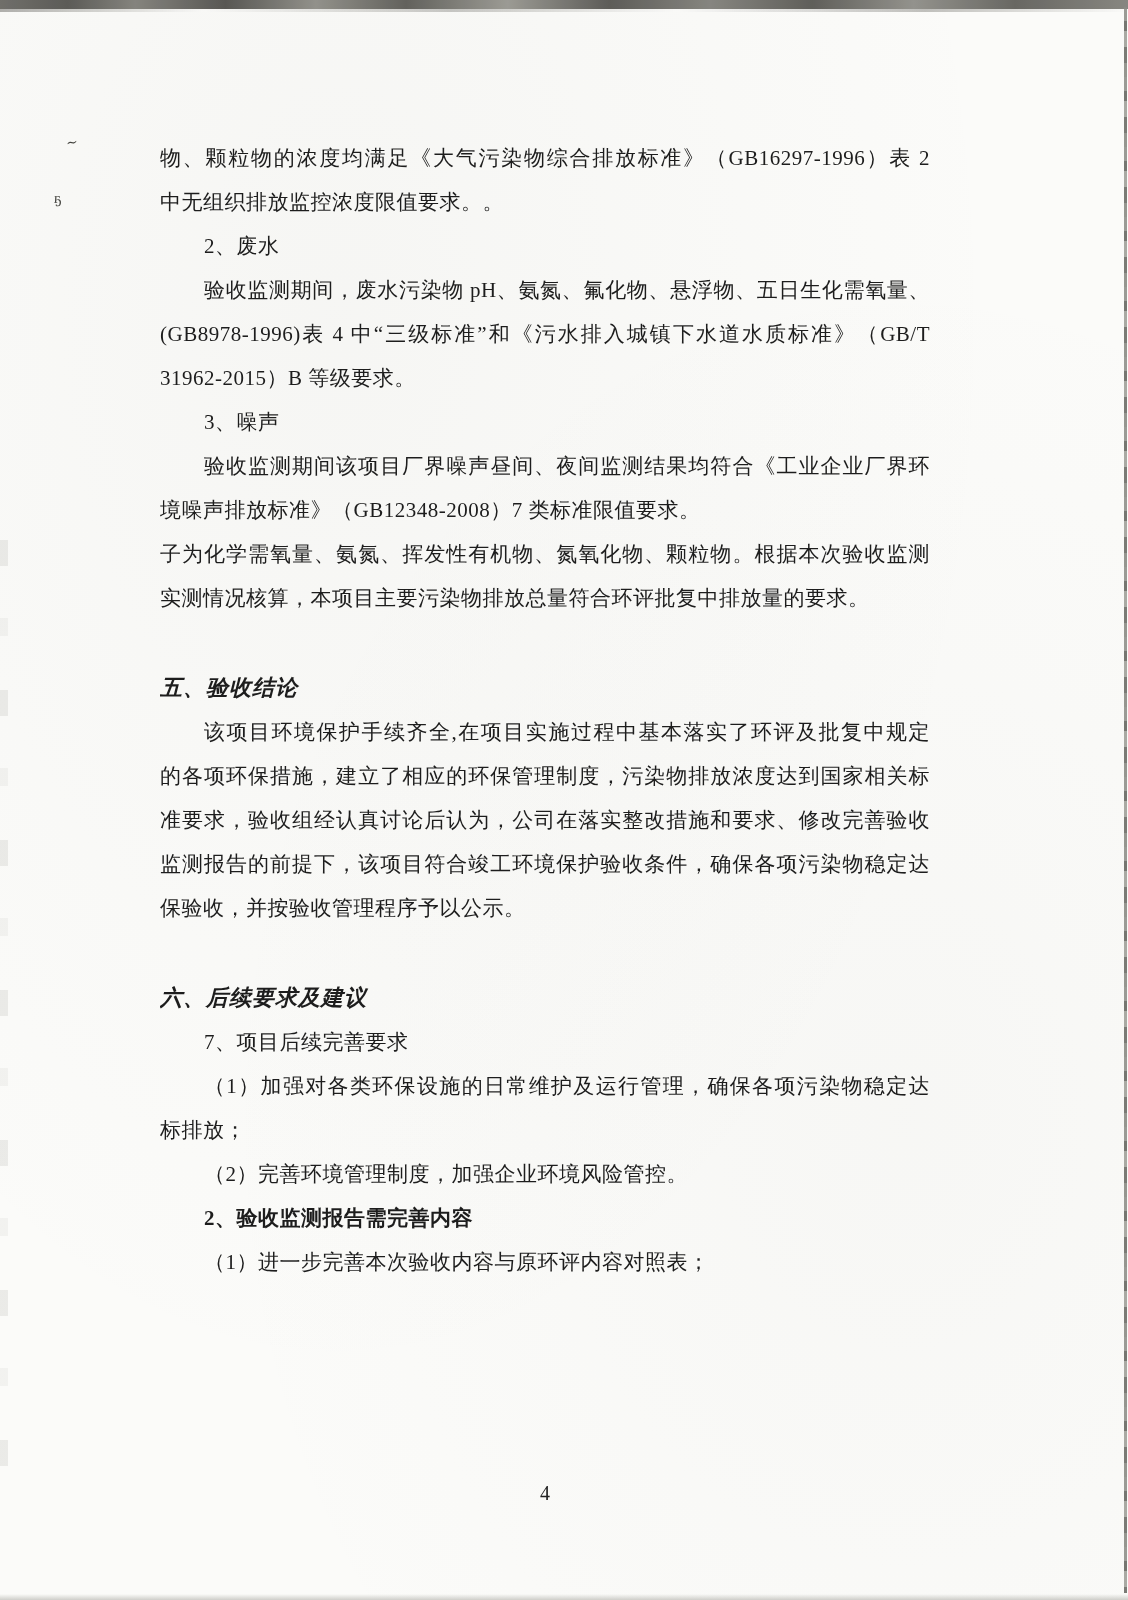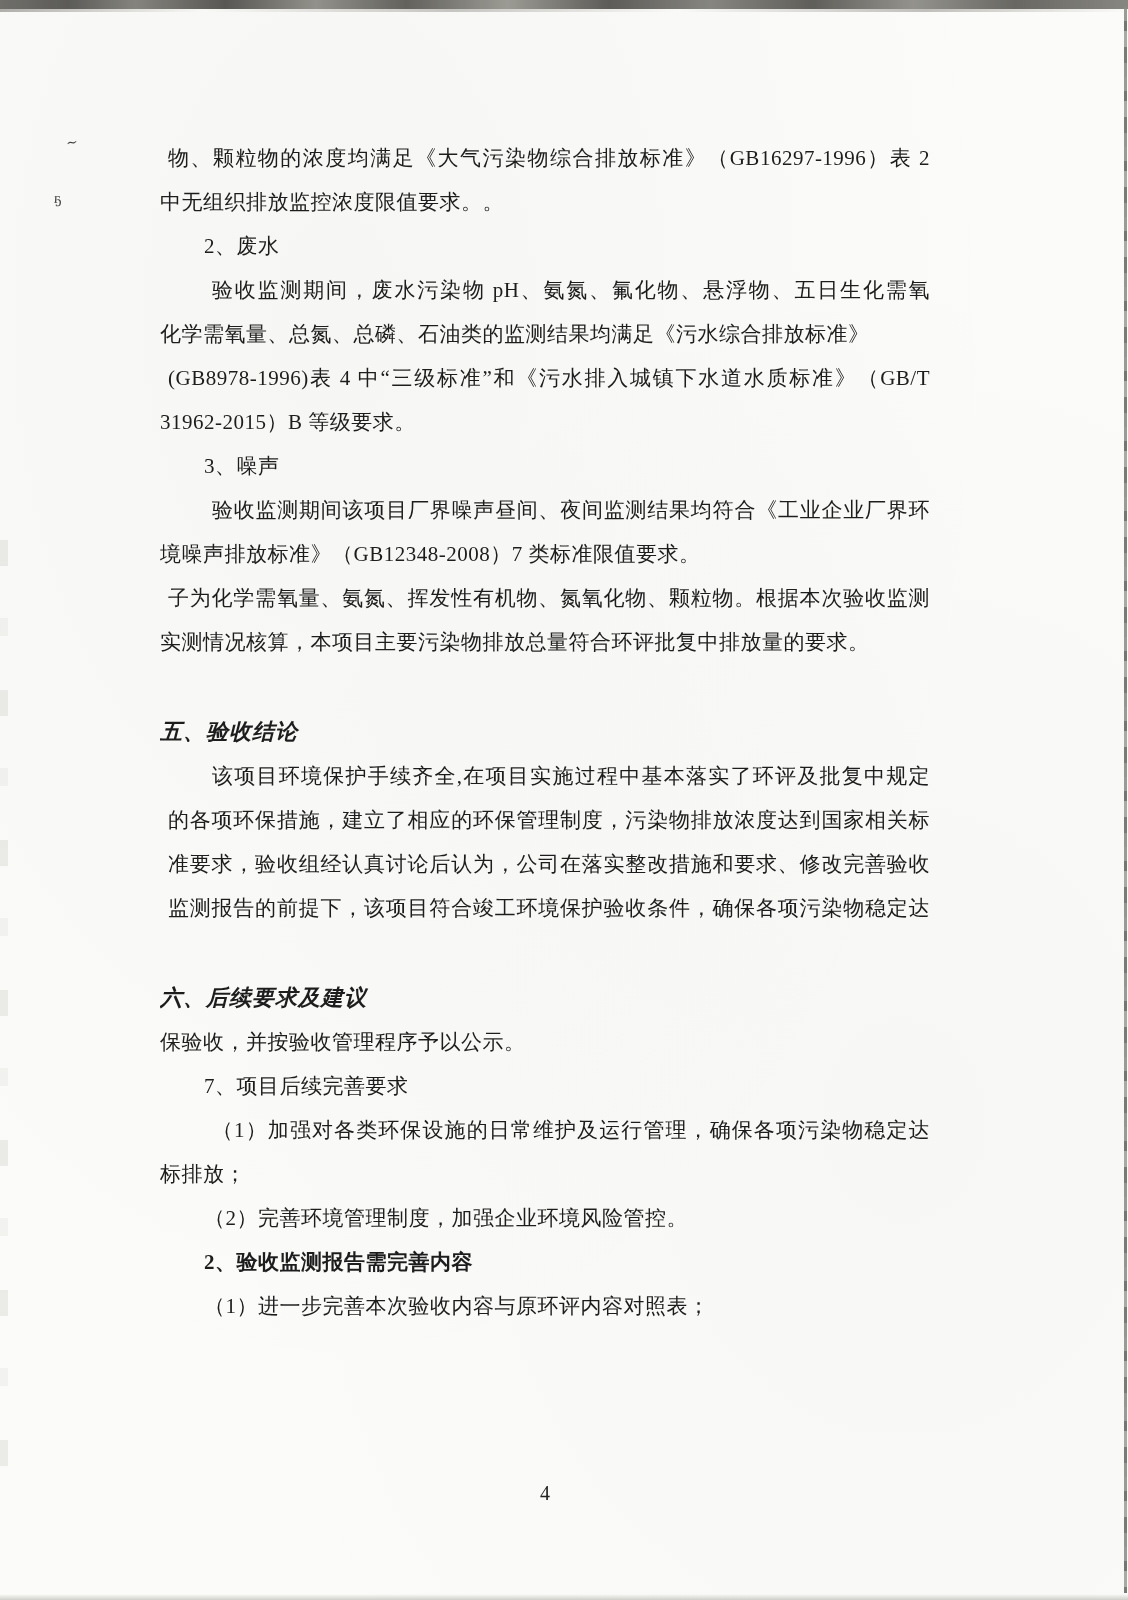--- a/index.html
+++ b/index.html
@@ -27,21 +27,20 @@
     line-height: 44px;
     font-size: 21px;
     letter-spacing: 0.5px;
     overflow: hidden;
     white-space: nowrap;
   }
   .line.justify {
     white-space: normal;
     text-align: justify;
     text-align-last: justify;
-    margin-left: 8px;
   }
   .line.indent { text-indent: 44px; }
   .line.heading {
     font-weight: 700;
     font-size: 22px;
     letter-spacing: 1px;
     font-style: italic;
   }
   .line.bold { font-weight: 700; }
   .line.gap { margin-top: 46px; }
@@ -102,35 +101,34 @@
 <div class="edge-left-streaks"></div>
 
 <span class="smudge s1">∼</span>
 <span class="smudge s2">ҕ</span>
 
 <div class="doc-body">
     <div class="line justify">物、颗粒物的浓度均满足《大气污染物综合排放标准》（GB16297-1996）表 2</div>
     <div class="line">中无组织排放监控浓度限值要求。。</div>
     <div class="line indent">2、废水</div>
     <div class="line indent justify">验收监测期间，废水污染物 pH、氨氮、氟化物、悬浮物、五日生化需氧量、</div>
-    <div class="line">化学需氧量、总氮、总磷、石油类的监测结果均满足《污水综合排放标准》</div>
     <div class="line justify">(GB8978-1996)表 4 中“三级标准”和《污水排入城镇下水道水质标准》（GB/T</div>
     <div class="line">31962-2015）B 等级要求。</div>
     <div class="line indent">3、噪声</div>
     <div class="line indent justify">验收监测期间该项目厂界噪声昼间、夜间监测结果均符合《工业企业厂界环</div>
     <div class="line">境噪声排放标准》（GB12348-2008）7 类标准限值要求。</div>
     <div class="line justify">子为化学需氧量、氨氮、挥发性有机物、氮氧化物、颗粒物。根据本次验收监测</div>
     <div class="line">实测情况核算，本项目主要污染物排放总量符合环评批复中排放量的要求。</div>
     <div class="line heading bold gap">五、验收结论</div>
     <div class="line indent justify">该项目环境保护手续齐全,在项目实施过程中基本落实了环评及批复中规定</div>
     <div class="line justify">的各项环保措施，建立了相应的环保管理制度，污染物排放浓度达到国家相关标</div>
     <div class="line justify">准要求，验收组经认真讨论后认为，公司在落实整改措施和要求、修改完善验收</div>
     <div class="line justify">监测报告的前提下，该项目符合竣工环境保护验收条件，确保各项污染物稳定达</div>
+    <div class="line">保验收，并按验收管理程序予以公示。</div>
     <div class="line heading bold gap">六、后续要求及建议</div>
-    <div class="line">保验收，并按验收管理程序予以公示。</div>
     <div class="line indent">7、项目后续完善要求</div>
     <div class="line indent justify">（1）加强对各类环保设施的日常维护及运行管理，确保各项污染物稳定达</div>
     <div class="line">标排放；</div>
     <div class="line indent">（2）完善环境管理制度，加强企业环境风险管控。</div>
     <div class="line indent bold">2、验收监测报告需完善内容</div>
     <div class="line indent">（1）进一步完善本次验收内容与原环评内容对照表；</div>
   </div>
 
 <div class="page-number">4</div>
 

